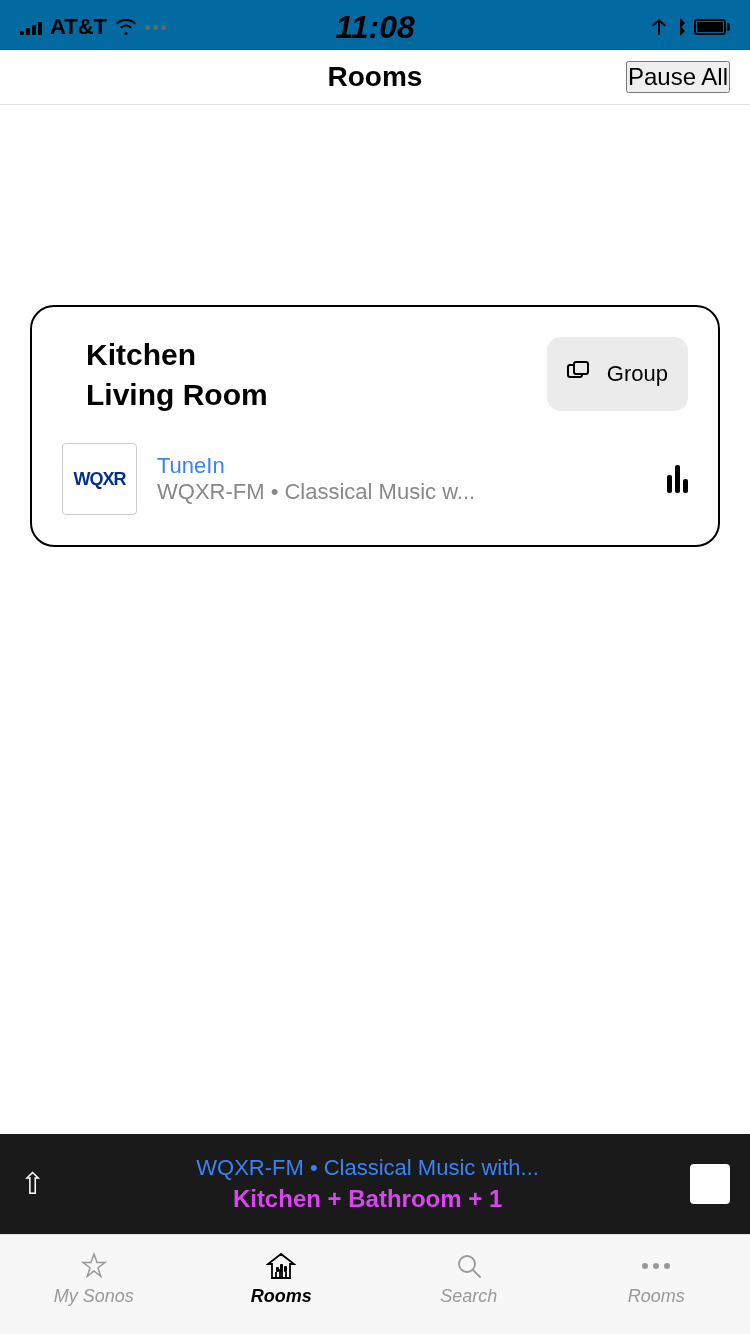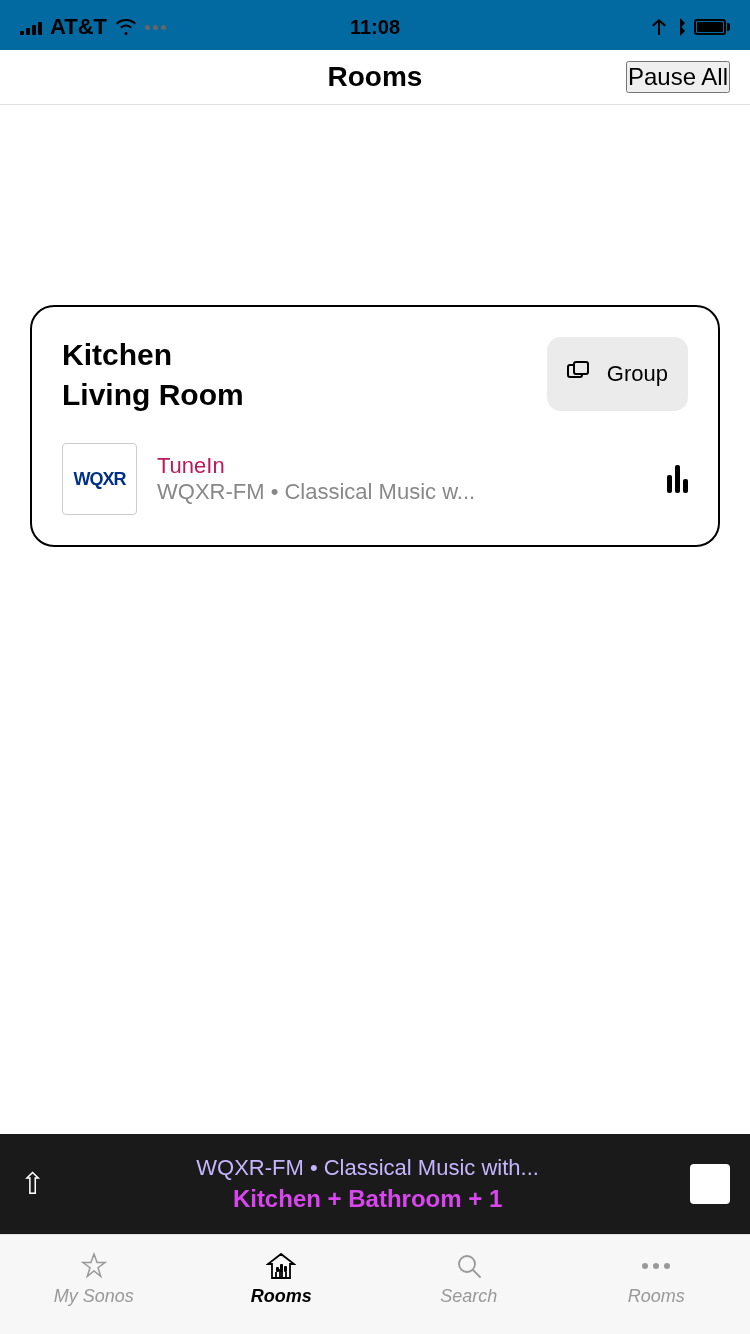--- a/index.html
+++ b/index.html
@@ -24,25 +24,26 @@
       background: #0369a1;
     }
     .status-left {
       display: flex;
       align-items: center;
       gap: 8px;
       font-size: 22px;
       font-weight: 600;
     }
     .status-center {
-      font-size: 20px;
+      font-size: 32px;
       font-weight: 600;
       position: absolute;
       left: 50%;
       transform: translateX(-50%);
+      font-style: italic;
     }
     .status-right {
       display: flex;
       align-items: center;
       gap: 8px;
     }
 
     
     .signal-bars {
       display: flex;
@@ -123,20 +124,21 @@
       border: 2px solid #000;
       border-radius: 24px;
       padding: 30px;
       background: #fff;
     }
     .room-card-header {
       display: flex;
       justify-content: space-between;
       align-items: flex-start;
       margin-bottom: 30px;
+      margin-left: 24px;
     }
     .room-names {
       display: flex;
       flex-direction: column;
       gap: 4px;
     }
     .room-name {
       font-size: 30px;
       font-weight: 700;
       line-height: 1.2;
@@ -179,21 +181,21 @@
       font-size: 18px;
       font-weight: 700;
       color: #003087;
       letter-spacing: -1px;
     }
     .track-info {
       flex: 1;
     }
     .track-source {
       font-size: 22px;
-      color: #be185d;
+      color: #3b82f6;
     }
     .track-name {
       font-size: 22px;
       color: #888;
     }
     .equalizer-icon {
       display: flex;
       align-items: flex-end;
       gap: 3px;
       height: 28px;
@@ -224,21 +226,21 @@
       font-size: 30px;
       line-height: 1;
       flex-shrink: 0;
     }
     .np-text {
       flex: 1;
       text-align: center;
     }
     .np-track {
       font-size: 22px;
-      color: #c4b5fd;
+      color: #3b82f6;
       margin-bottom: 4px;
     }
     .np-rooms {
       font-size: 24px;
       font-weight: 700;
       color: #d946ef;
     }
     .np-stop {
       width: 40px;
       height: 40px;

